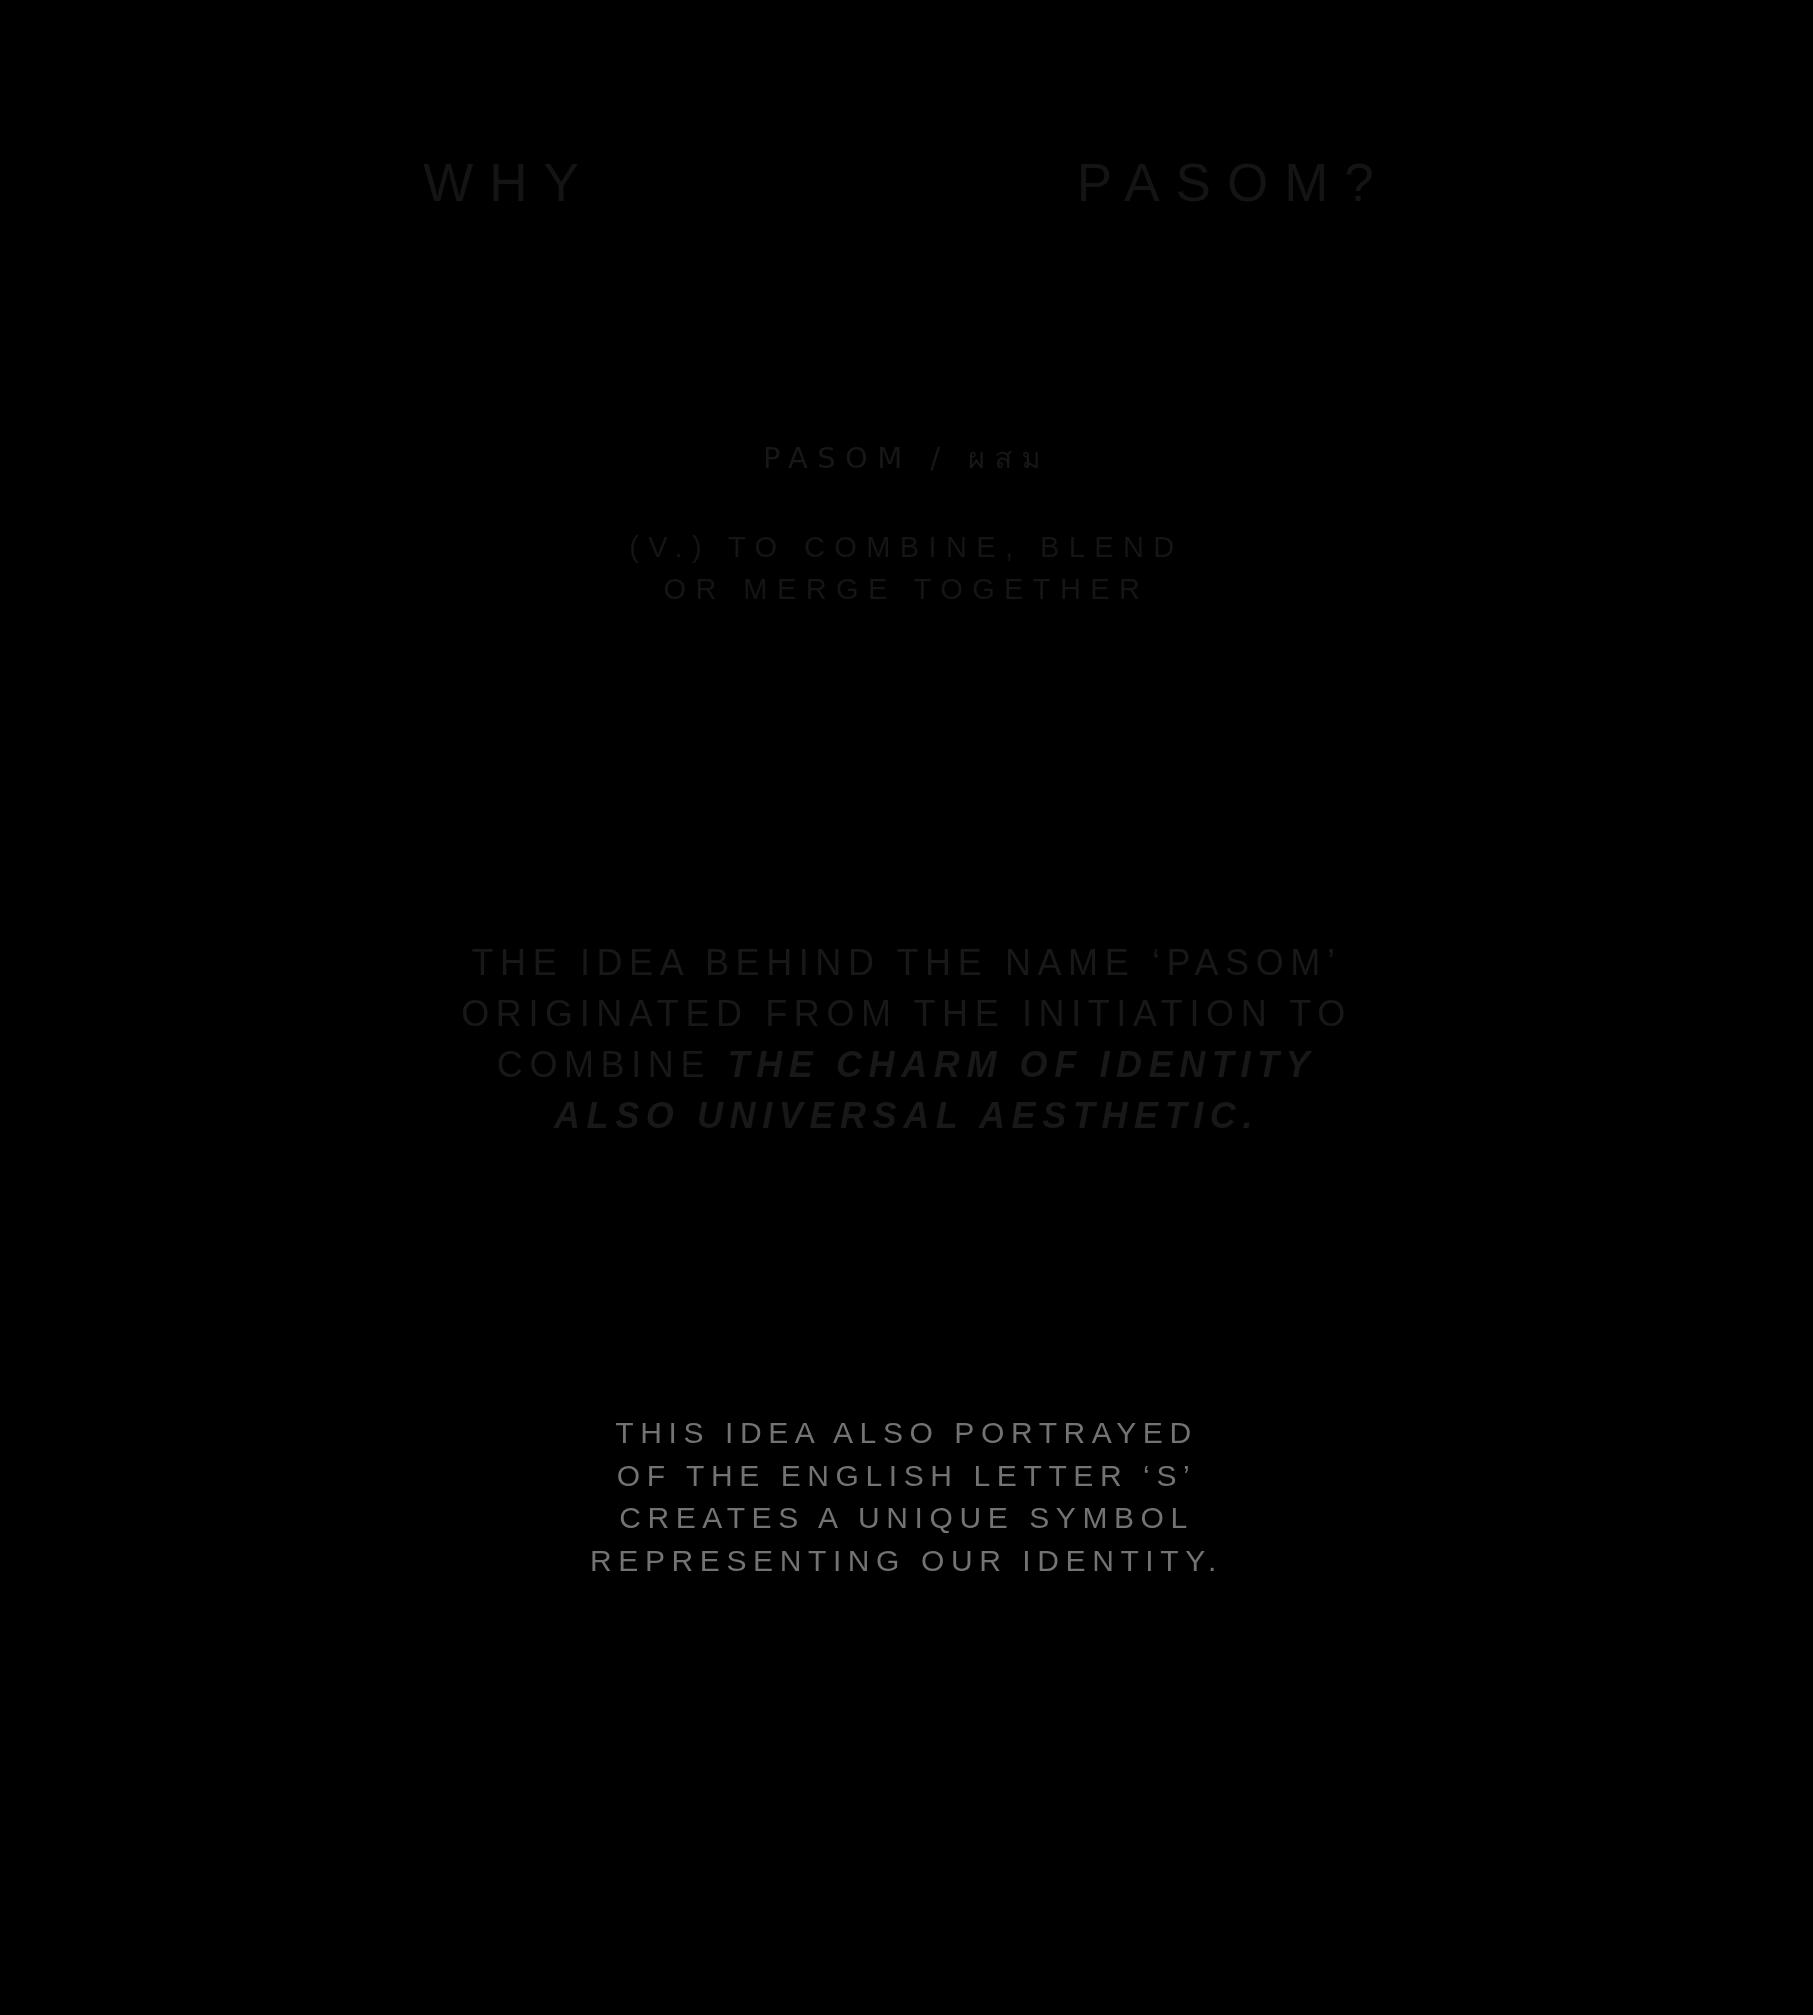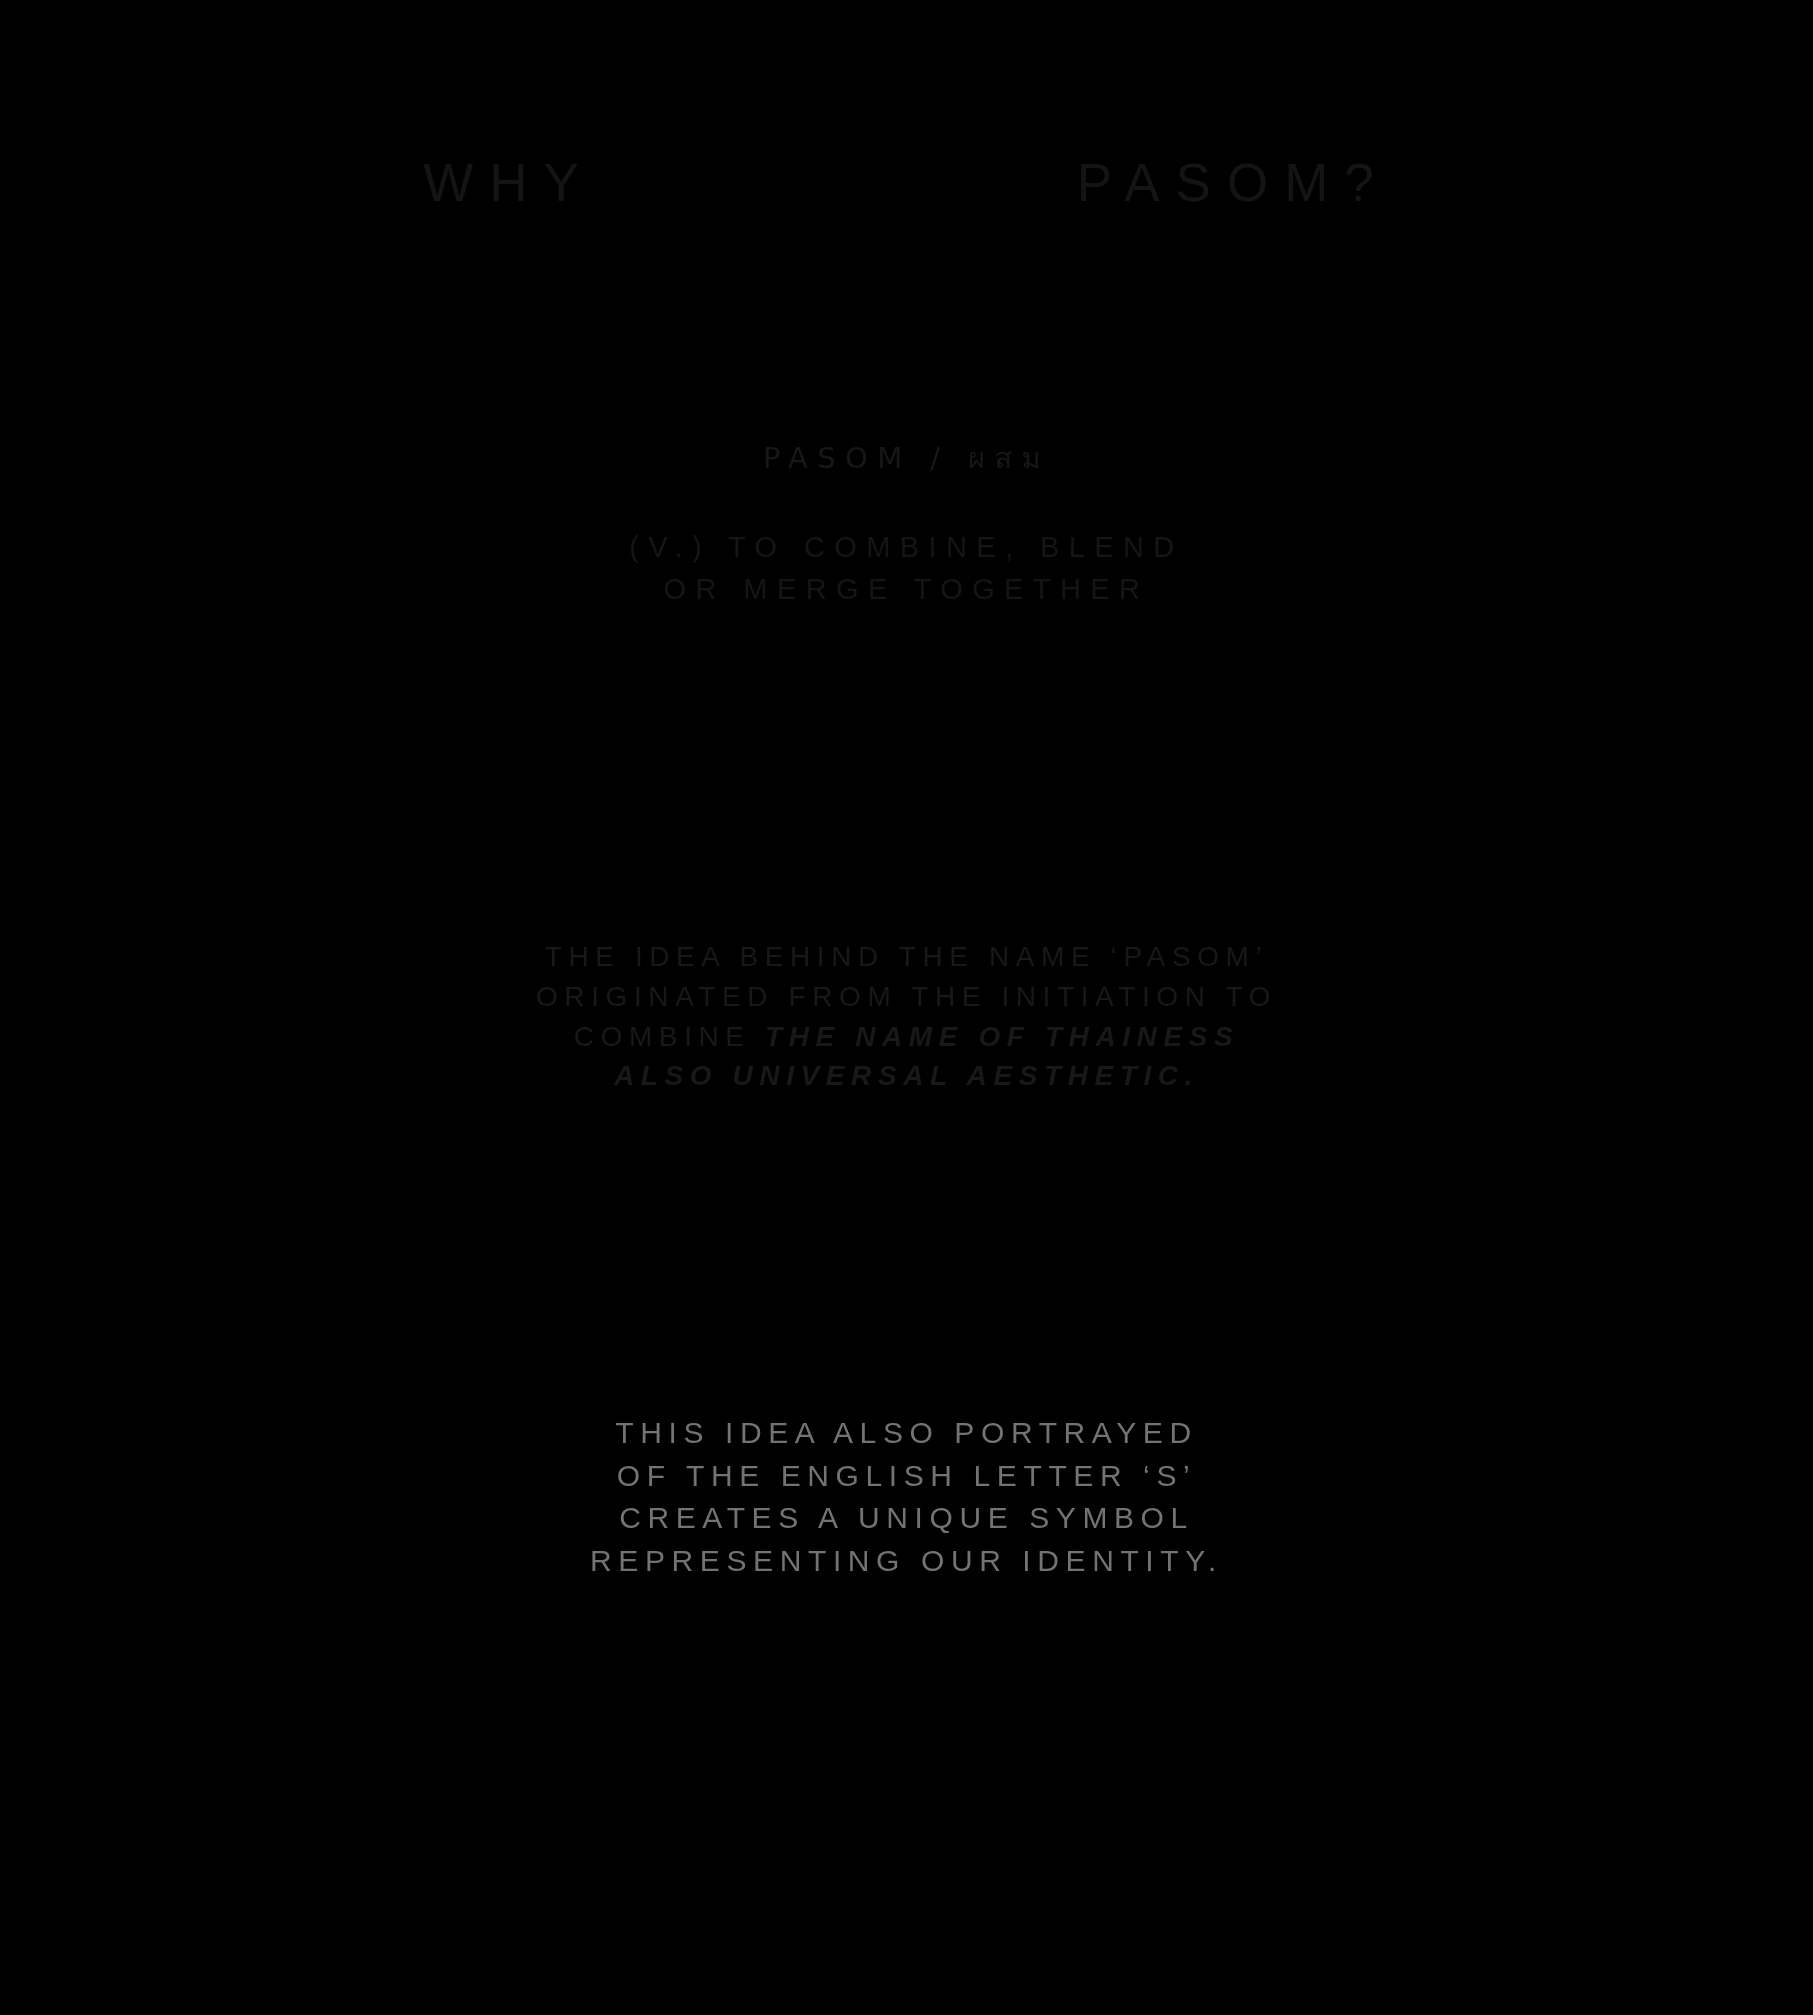--- a/index.html
+++ b/index.html
@@ -67,21 +67,21 @@
     display: block;
   }
 
   
   .para-origin {
     position: absolute;
     top: 937px;
     left: 0;
     width: 100%;
     text-align: center;
-    font-size: 28px;
+    font-size: 36px;
     letter-spacing: 6.6px;
     line-height: 1.42;
     color: #181818;
   }
   .para-origin .line { display: block; }
   .para-origin em {
     font-style: italic;
     font-weight: 700;
   }
 
@@ -117,21 +117,21 @@
     <div class="definition-term thai-glyph">PASOM / ผสม</div>
     <div class="definition-meaning">
       <span class="line">(V.) TO COMBINE, BLEND</span>
       <span class="line">OR MERGE TOGETHER</span>
     </div>
   </div>
 
   <div class="para-origin">
     <span class="line">THE IDEA BEHIND THE NAME ‘PASOM’</span>
     <span class="line">ORIGINATED FROM THE INITIATION TO</span>
-    <span class="line"><span>COMBINE </span><em>THE NAME OF THAINESS</em></span>
+    <span class="line"><span>COMBINE </span><em>THE CHARM OF IDENTITY</em></span>
     <span class="line"><em>ALSO UNIVERSAL AESTHETIC.</em></span>
   </div>
 
   <div class="para-logo">
     <span class="line">THIS IDEA ALSO PORTRAYED</span>
     <span class="line">OF THE ENGLISH LETTER ‘S’</span>
     <span class="line">CREATES A UNIQUE SYMBOL</span>
     <span class="line">REPRESENTING OUR IDENTITY.</span>
   </div>
 

